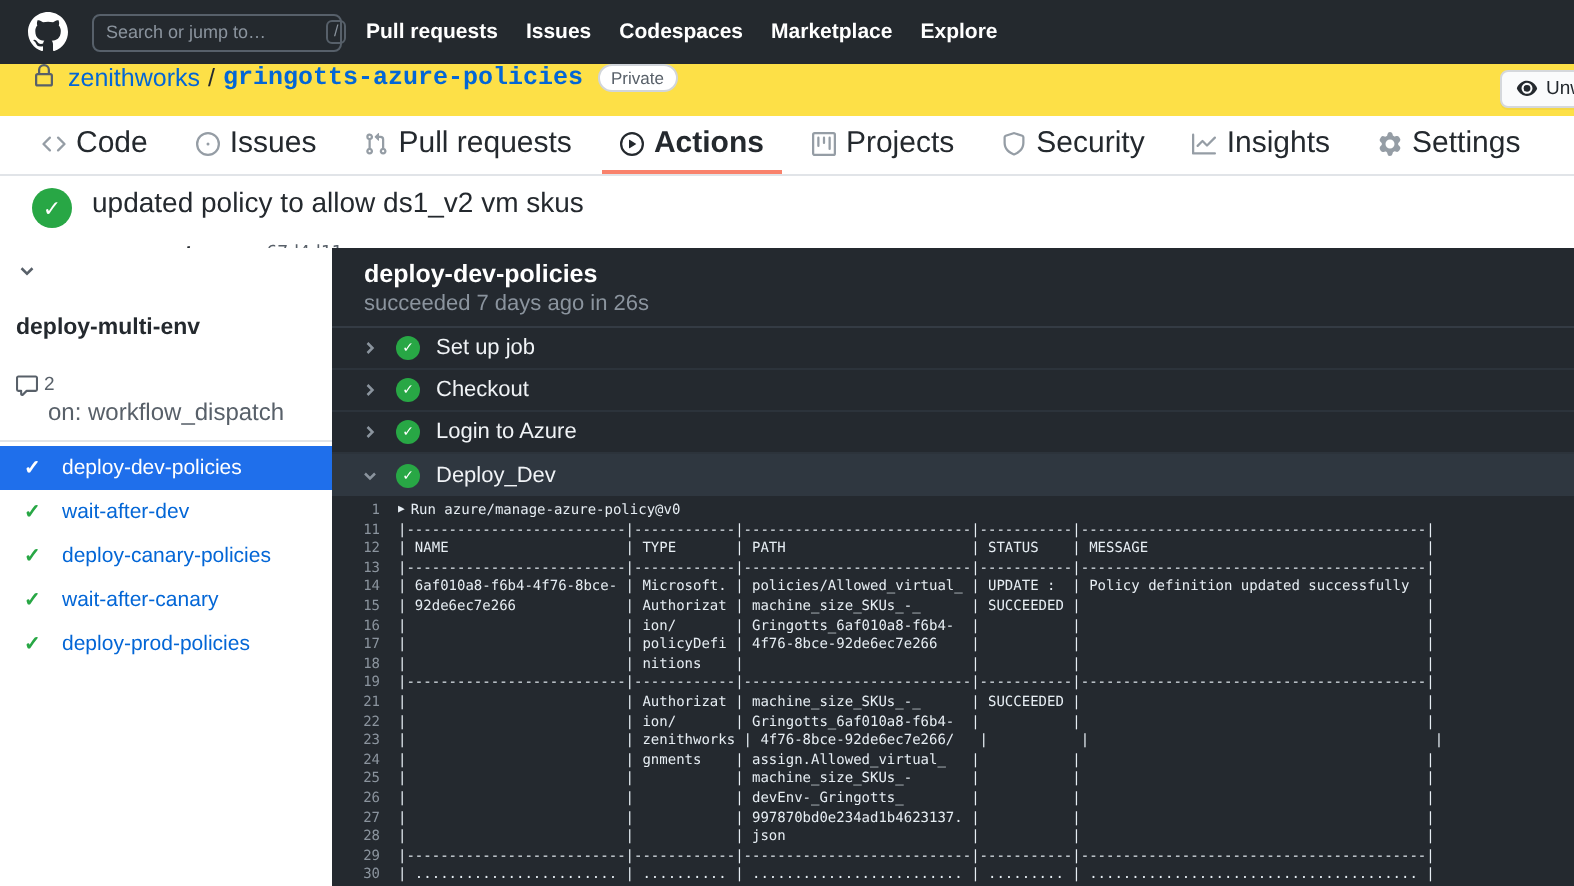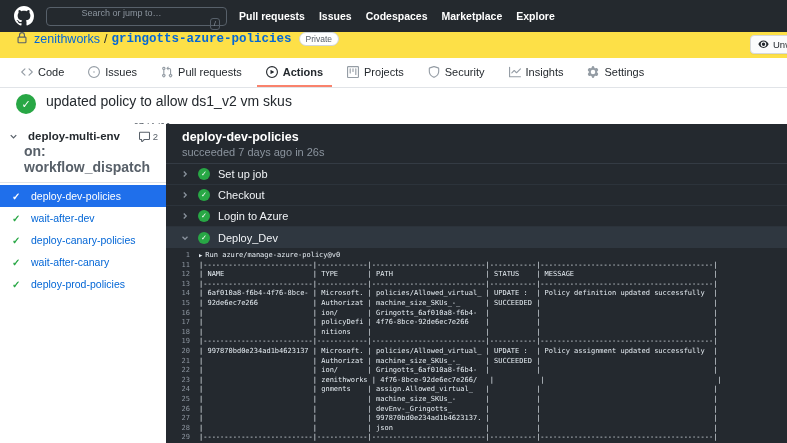--- a/index.html
+++ b/index.html
@@ -4,22 +4,22 @@
 <style>
   * { margin:0; padding:0; box-sizing:border-box; }
   html,body { width:787px; height:443px; overflow:hidden; background:#fff;
     font-family:"Liberation Sans", sans-serif; color:#24292e; }
   .screen { position:relative; width:787px; height:443px; display:flex; flex-direction:column; }
 
   
   .topbar { height:32px; background:var(--topbar_bg,#24292e); display:flex; align-items:center;
     padding:0 14px; gap:12px; flex:none; }
   .gh-logo { width:20px; height:20px; color:#fff; flex:none; }
-  .search-box { width:181px; height:19px; border:1px solid #57606a; border-radius:4px;
-    display:flex; align-items:center; padding:0 6px; background:#24292e;flex-direction:column; }
+  .search-box { width:125px; height:19px; border:1px solid #57606a; border-radius:4px;
+    display:flex; align-items:center; padding:0 6px; background:#24292e; }
   .search-box input { background:transparent; border:none; outline:none; color:#c9d1d9;
     font-size:9px; width:110px; font-family:"Liberation Sans",sans-serif; }
   .search-box input::placeholder { color:#8b949e; }
   .slash-key { margin-left:auto; border:1px solid #57606a; border-radius:3px; color:#8b949e;
     font-size:8px; line-height:10px; padding:0 3px; }
   .topnav { display:flex; gap:14px; }
   .topnav .nav-item { color:#fff; font-weight:bold; font-size:10.5px; cursor:pointer; white-space:nowrap; }
 
   
   .repo-header { height:26px; background:#fde047; display:flex; align-items:flex-start;
@@ -31,21 +31,21 @@
   .private-badge { margin-left:7px; border:1px solid #d1d5da; border-radius:10px;
     font-size:8.5px; color:#586069; padding:1px 6px; background:#fff; }
   .unwatch-btn { position:absolute; left:750px; top:3px; height:19px; display:flex; align-items:center;
     gap:4px; background:#fafbfc; border:1px solid #d5d8dc; border-radius:4px; padding:0 7px;
     font-size:9.5px; color:#24292e; box-shadow:0 1px 0 rgba(27,31,35,.04); white-space:nowrap; }
   .eye-ic { width:11px; height:11px; color:#24292e; }
 
   
   .tabbar { height:30px; border-bottom:1px solid #e1e4e8; display:flex; align-items:stretch;
     padding:0 12px; gap:6px; background:#fff; flex:none; }
-  .tab { display:flex; align-items:center; gap:5px; padding:0 9px; font-size:11px; color:#24292e;
+  .tab { display:flex; align-items:center; gap:5px; padding:0 9px; font-size:15px; color:#24292e;
     border-bottom:2px solid transparent; cursor:pointer; }
   .tab .t-ic { width:12px; height:12px; color:#959da5; }
   .tab.active { font-weight:bold; border-bottom-color:var(--accent_underline,#f9826c); }
   .tab.active .t-ic { color:#24292e; }
 
   
   .run-header { height:36px; display:flex; align-items:flex-start; gap:10px; padding:5px 16px 0; flex:none; }
   .check-badge { width:20px; height:20px; border-radius:50%; background:var(--success_green,#28a745);
     color:#fff; display:flex; align-items:center; justify-content:center; font-size:11px; flex:none; margin-top:1px; }
   .run-title { font-size:14px; color:#24292e; line-height:16px; }
@@ -55,26 +55,26 @@
   .author { font-size:9.5px; font-weight:bold; color:#24292e;font-style:italic; }
   .commit { display:flex; align-items:center; gap:3px; color:#586069; font-size:9px;
     font-family:"DejaVu Sans Mono",monospace; }
   .commit-ic { width:11px; height:11px; color:#959da5; }
 
   
   .content { flex:1; display:flex; min-height:0; }
 
   
   .sidebar { width:166px; flex:none; background:#fff; padding-top:4px; }
-  .wf-header { display:flex; align-items:flex-end; padding:2px 8px 0 8px; gap:9px; }
+  .wf-header { display:flex; align-items:flex-start; padding:2px 8px 0 8px; gap:17px;flex-direction:column; }
   .chev { width:11px; height:11px; color:#586069; flex:none; }
   .wf-name { font-size:11.5px; font-weight:bold; color:#24292e; flex:1; }
   .annot { display:flex; align-items:center; gap:3px; color:#586069; font-size:9.5px; cursor:pointer; }
   .comment-ic { width:11px; height:11px; color:#586069; }
-  .wf-trigger { font-size:14px; color:#586069; padding:1px 8px 7px 24px;font-weight:bold; }
+  .wf-trigger { font-size:12px; color:#586069; padding:1px 8px 7px 24px; }
   .job-sep { border-top:1px solid #e1e4e8; }
   .job-list { padding-top:2px; }
   .job-item { display:flex; align-items:center; gap:8px; padding:0 8px 0 12px; height:22px;
     font-size:10.5px; color:var(--link_blue,#0366d6); cursor:pointer; }
   .job-check { color:var(--success_green,#28a745); font-size:10px; font-weight:bold; width:11px; flex:none; }
   .job-item.selected { background:var(--selected_job_bg,#1f6feb); color:#fff; }
   .job-item.selected .job-check { color:#fff; }
 
   
   .log-panel { flex:1; background:var(--panel_bg,#24292f); display:flex; flex-direction:column;
@@ -357,25 +357,20 @@
             
             <span class="text">|                          | nitions    |                           |           |                                         |</span>
           </div>
 
           <div class="log-line">
             <span class="num">19</span>
             
             <span class="text">|--------------------------|------------|---------------------------|-----------|-----------------------------------------|</span>
           </div>
 
-          <div class="log-line">
-            <span class="num">20</span>
-            
-            <span class="text">| 997870bd0e234ad1b4623137 | Microsoft. | policies/Allowed_virtual_ | UPDATE :  | Policy assignment updated successfully  |</span>
-          </div>
 
           <div class="log-line">
             <span class="num">21</span>
             
             <span class="text">|                          | Authorizat | machine_size_SKUs_-_      | SUCCEEDED |                                         |</span>
           </div>
 
           <div class="log-line">
             <span class="num">22</span>
             

